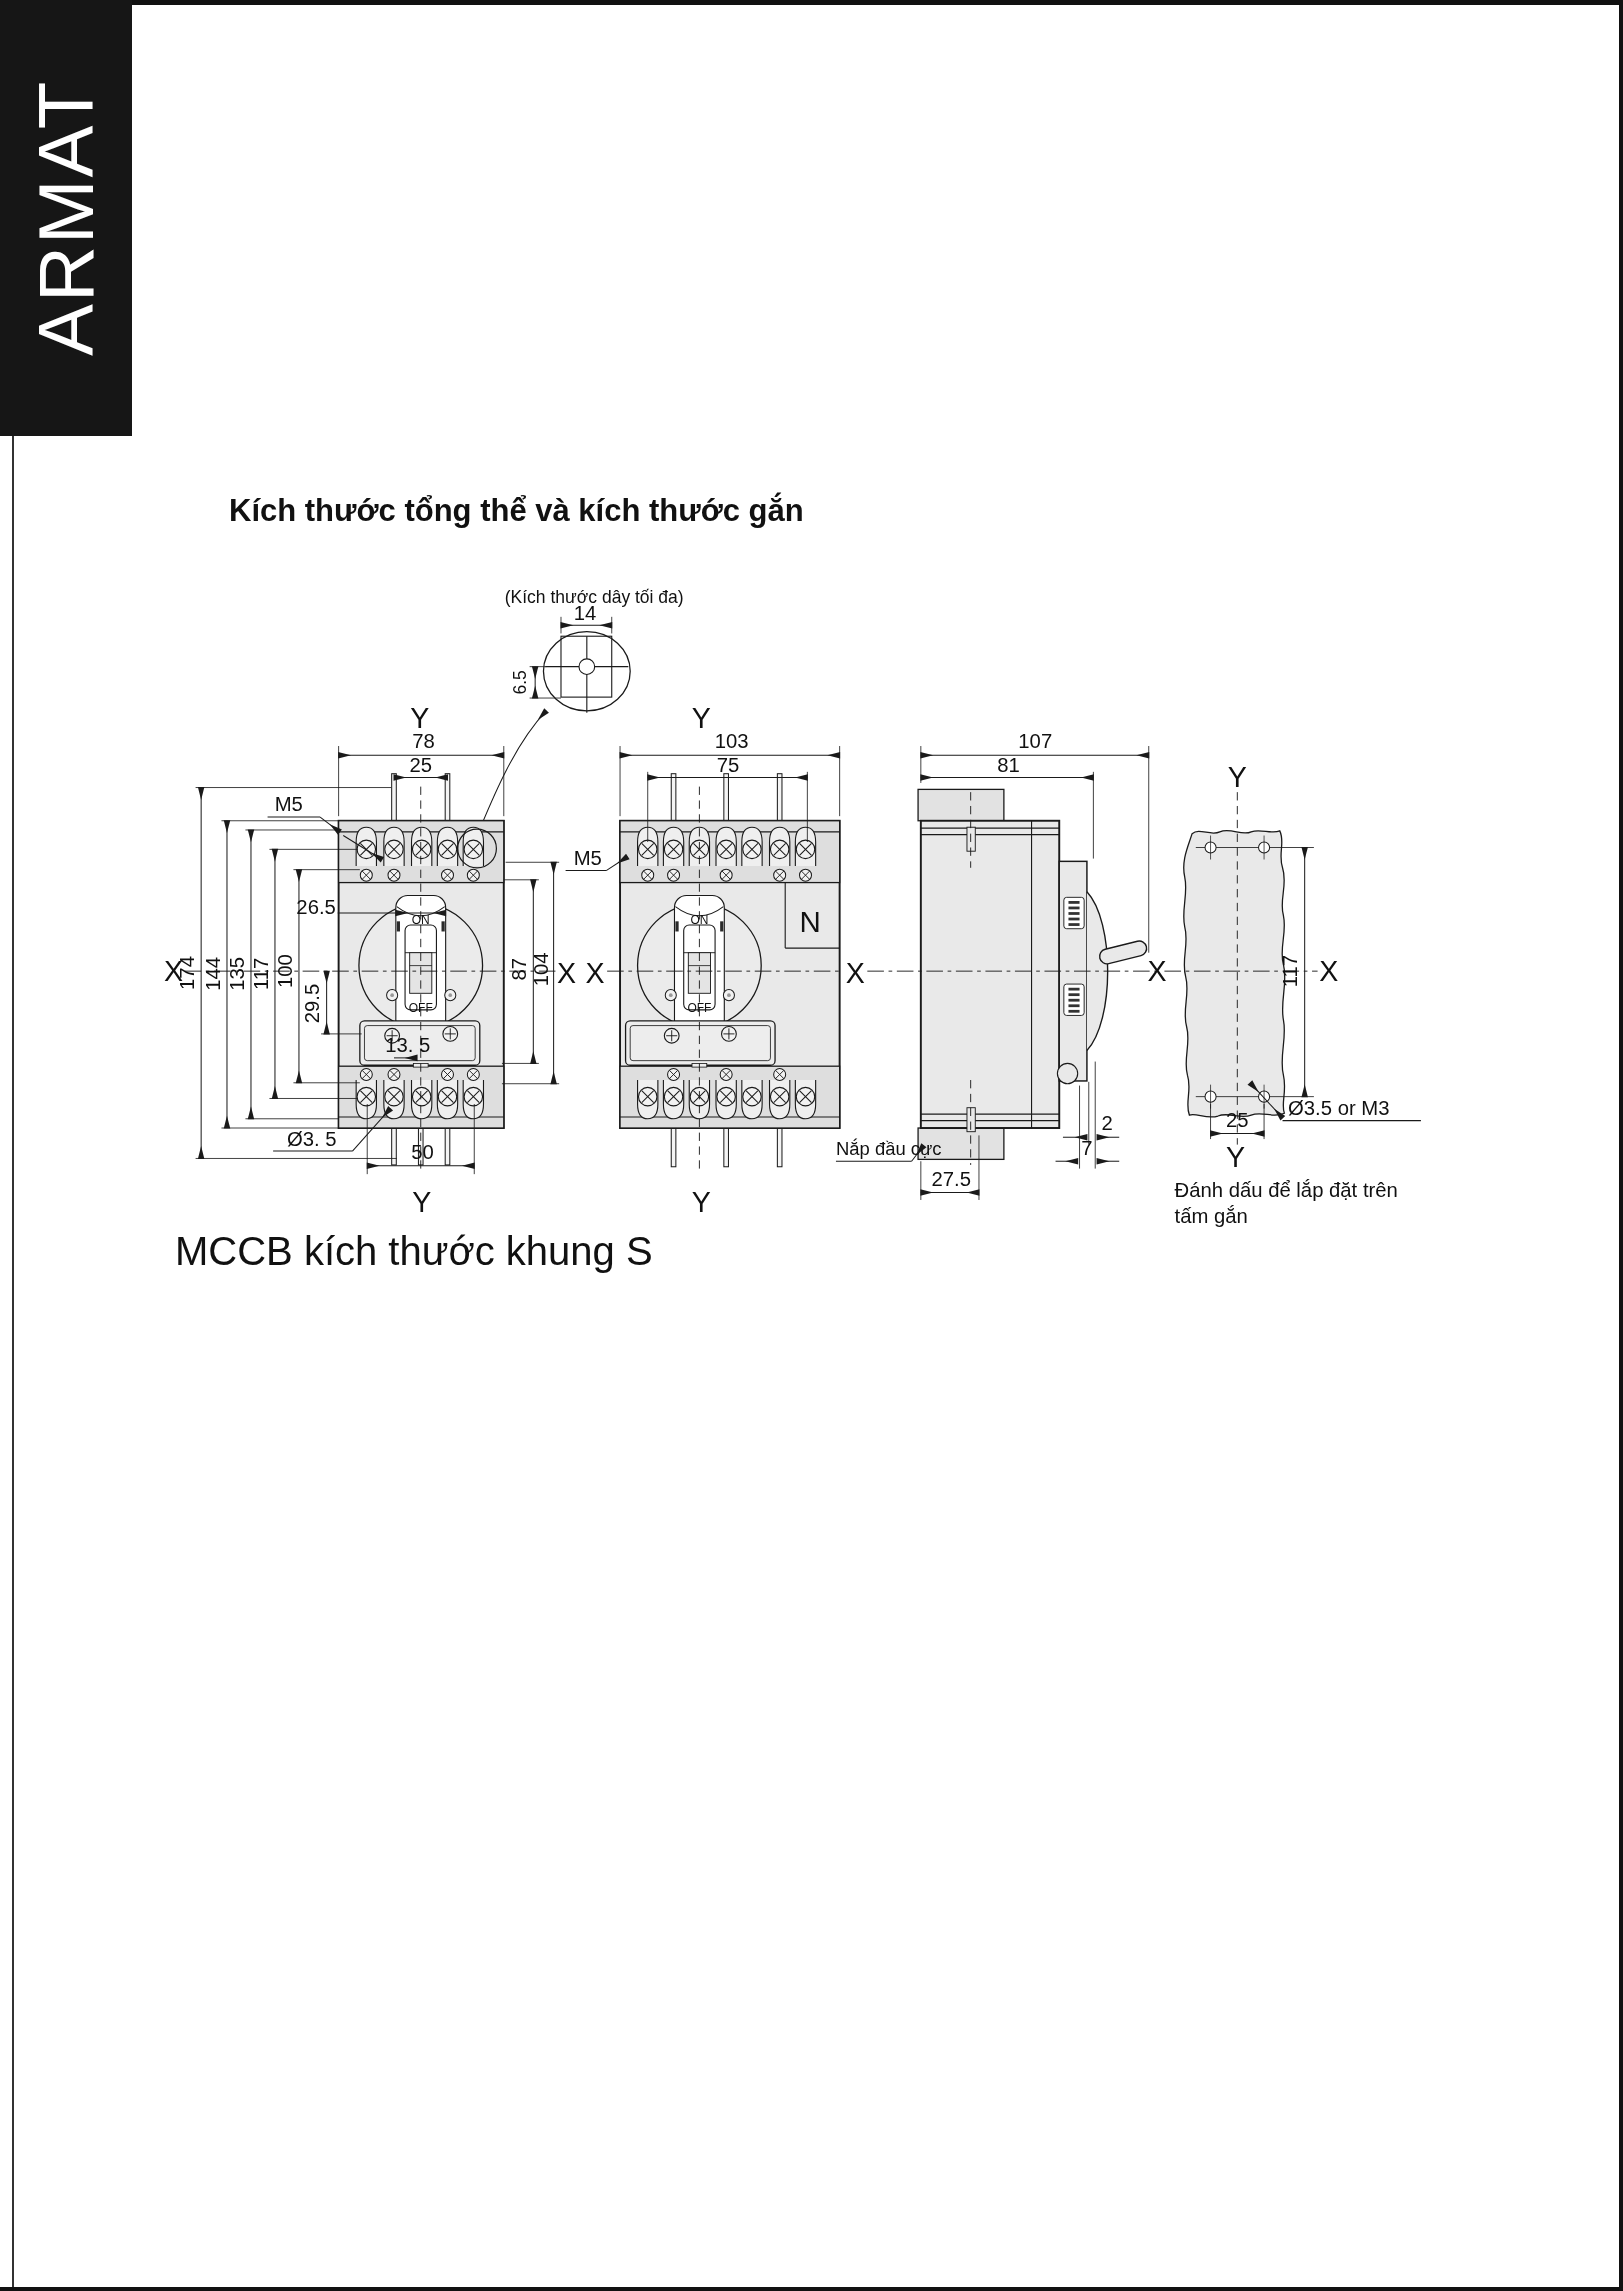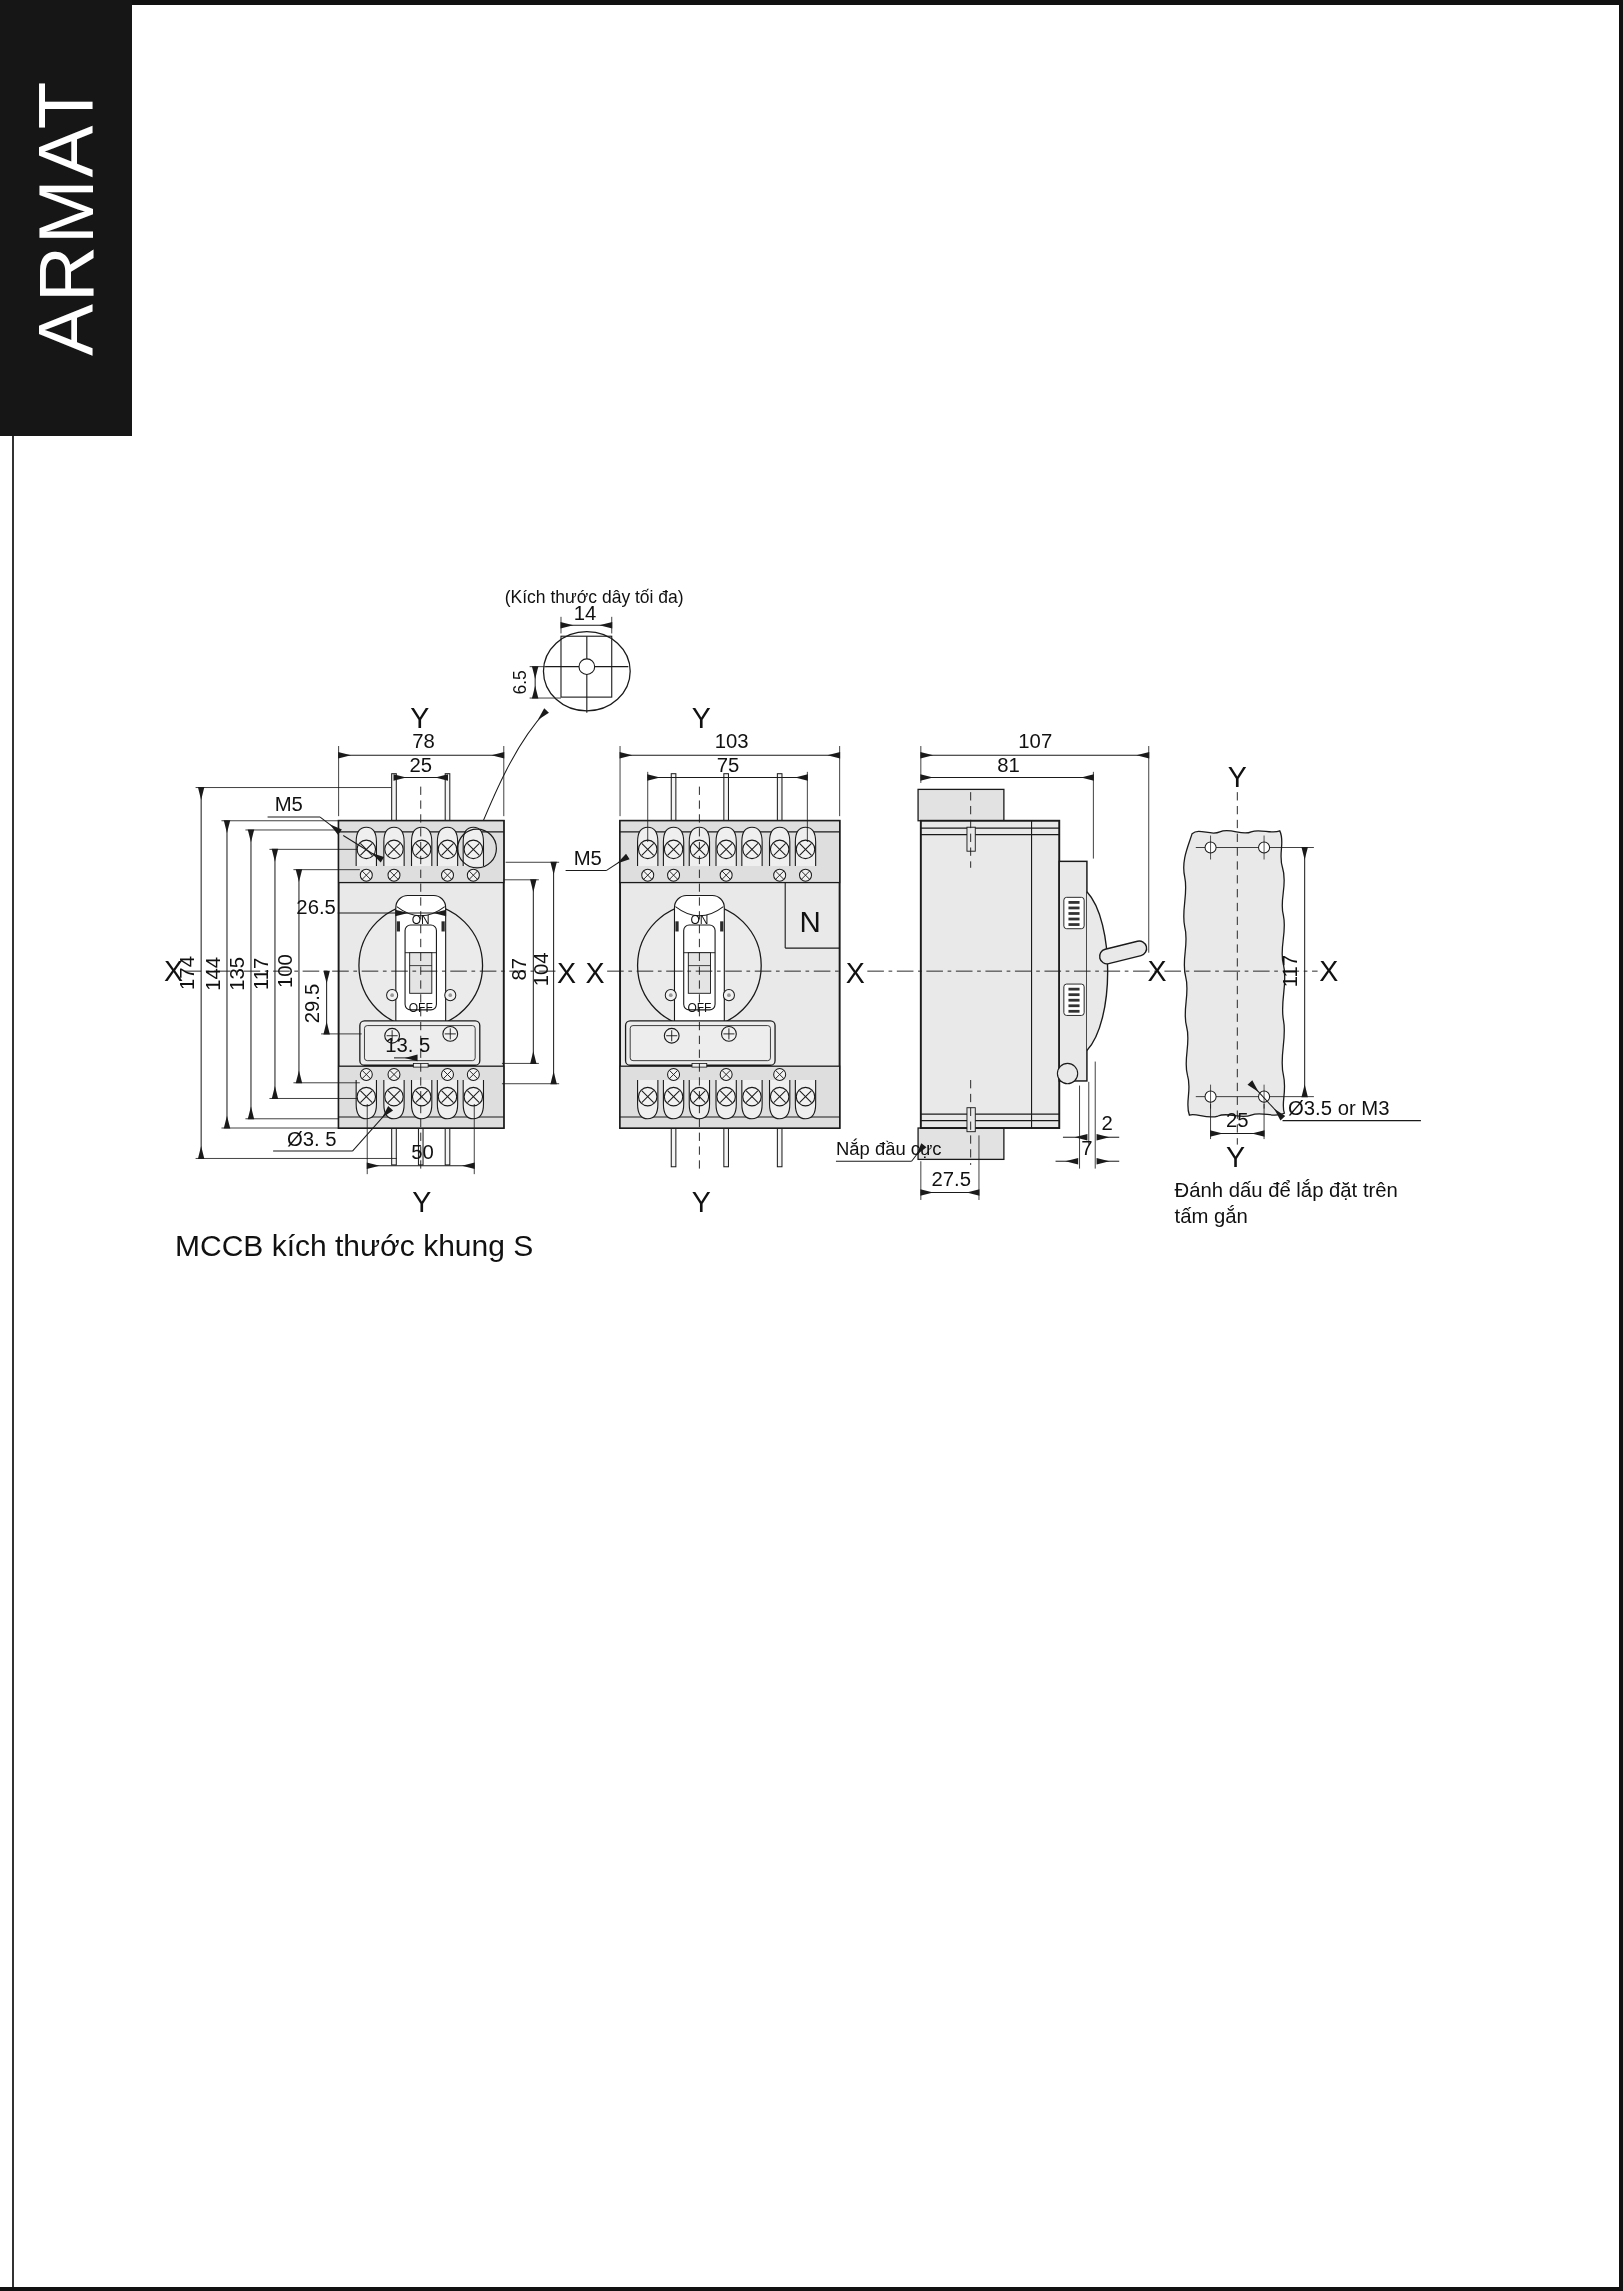--- a/index.html
+++ b/index.html
@@ -6,21 +6,21 @@
   .page{position:relative;width:1623px;height:2292px;background:#ffffff;overflow:hidden;
         font-family:"Liberation Sans","DejaVu Sans",sans-serif;color:#111;}
   .border-top{position:absolute;left:0;top:0;width:1623px;height:4.6px;background:#111;}
   .border-right{position:absolute;left:1619px;top:0;width:4.6px;height:2292px;background:#111;}
   .border-bottom{position:absolute;left:0;top:2287px;width:1623px;height:4.6px;background:#111;}
   .border-left{position:absolute;left:12px;top:434px;width:1.8px;height:1853px;background:#333;}
   .banner{position:absolute;left:0;top:0;width:132px;height:436px;background:#161616;}
   .banner span{position:absolute;left:50%;top:50%;transform:translate(-50%,-50%) rotate(-90deg);
         white-space:nowrap;color:#fff;font-size:78px;letter-spacing:1.8px;}
   .title{position:absolute;left:229px;top:493px;font-size:31px;font-weight:bold;white-space:nowrap;}
-  .footer-caption{position:absolute;left:175px;top:1229px;font-size:30px;white-space:nowrap;}
+  .footer-caption{position:absolute;left:175px;top:1229px;font-size:40px;white-space:nowrap;}
   svg{position:absolute;left:0;top:0;}
   svg text{fill:#111;font-family:"Liberation Sans","DejaVu Sans",sans-serif;}
   .dim{font-size:22px;}
   .sm{font-size:19px;}
   .axis{font-size:31px;}
   .tiny{font-size:13px;}
   .nlab{font-size:32px;}
   .viet{font-size:20px;}
   .cap{font-size:22px;}
   .dl{stroke:#1a1a1a;stroke-width:1.1;fill:none;}
@@ -39,20 +39,21 @@
 <div class="page">
   <div class="border-top"></div>
   <div class="border-right"></div>
   <div class="border-bottom"></div>
   <div class="border-left"></div>
 
   <div class="banner">
     <span>ARMAT</span>
   </div>
 
+  <div class="title">Kích thước tổng thể và kích thước gắn</div>
   <div class="footer-caption">MCCB kích thước khung S</div>
 
   <svg width="1623" height="2292" viewBox="0 0 1759 2483">
     <defs>
       <marker id="arr" viewBox="0 0 14 8" refX="13" refY="4" markerWidth="15" markerHeight="9" orient="auto-start-reverse" markerUnits="userSpaceOnUse">
         <path d="M0.5,4 L13.5,0.7 L13.5,7.3 Z" fill="#1a1a1a"></path>
       </marker>
       <g id="scrB">
         <circle r="10" fill="#f2f2f2" stroke="#1a1a1a" stroke-width="1.2"></circle>
         <line x1="-6.5" y1="-6.5" x2="6.5" y2="6.5" stroke="#1a1a1a" stroke-width="1.1"></line>

